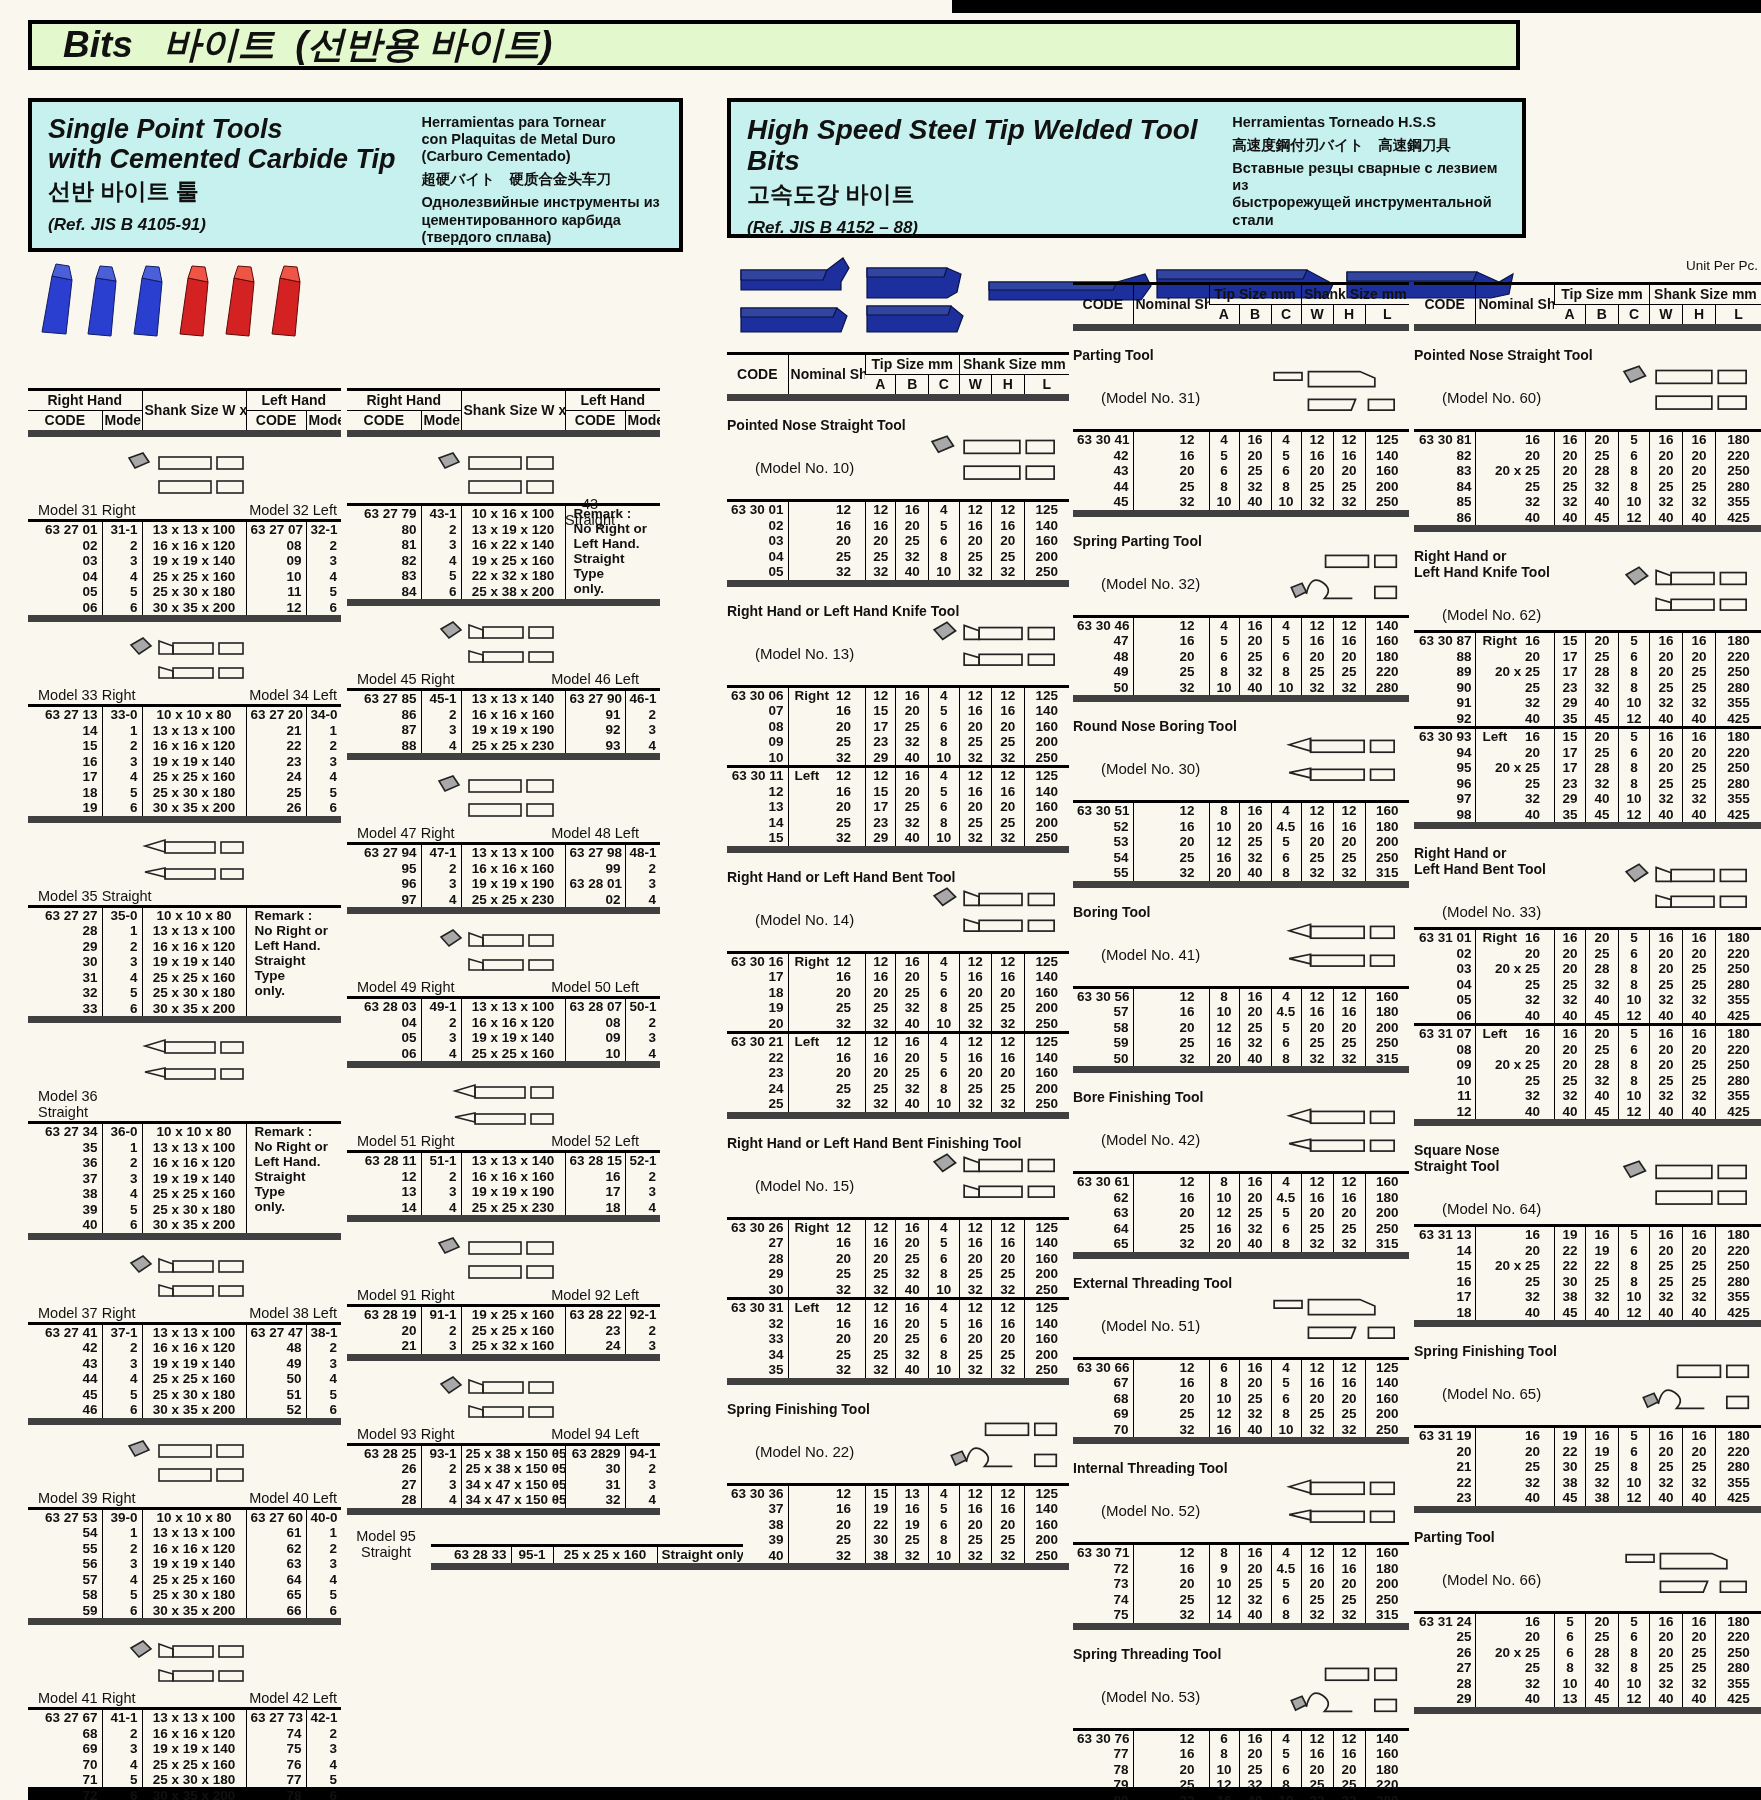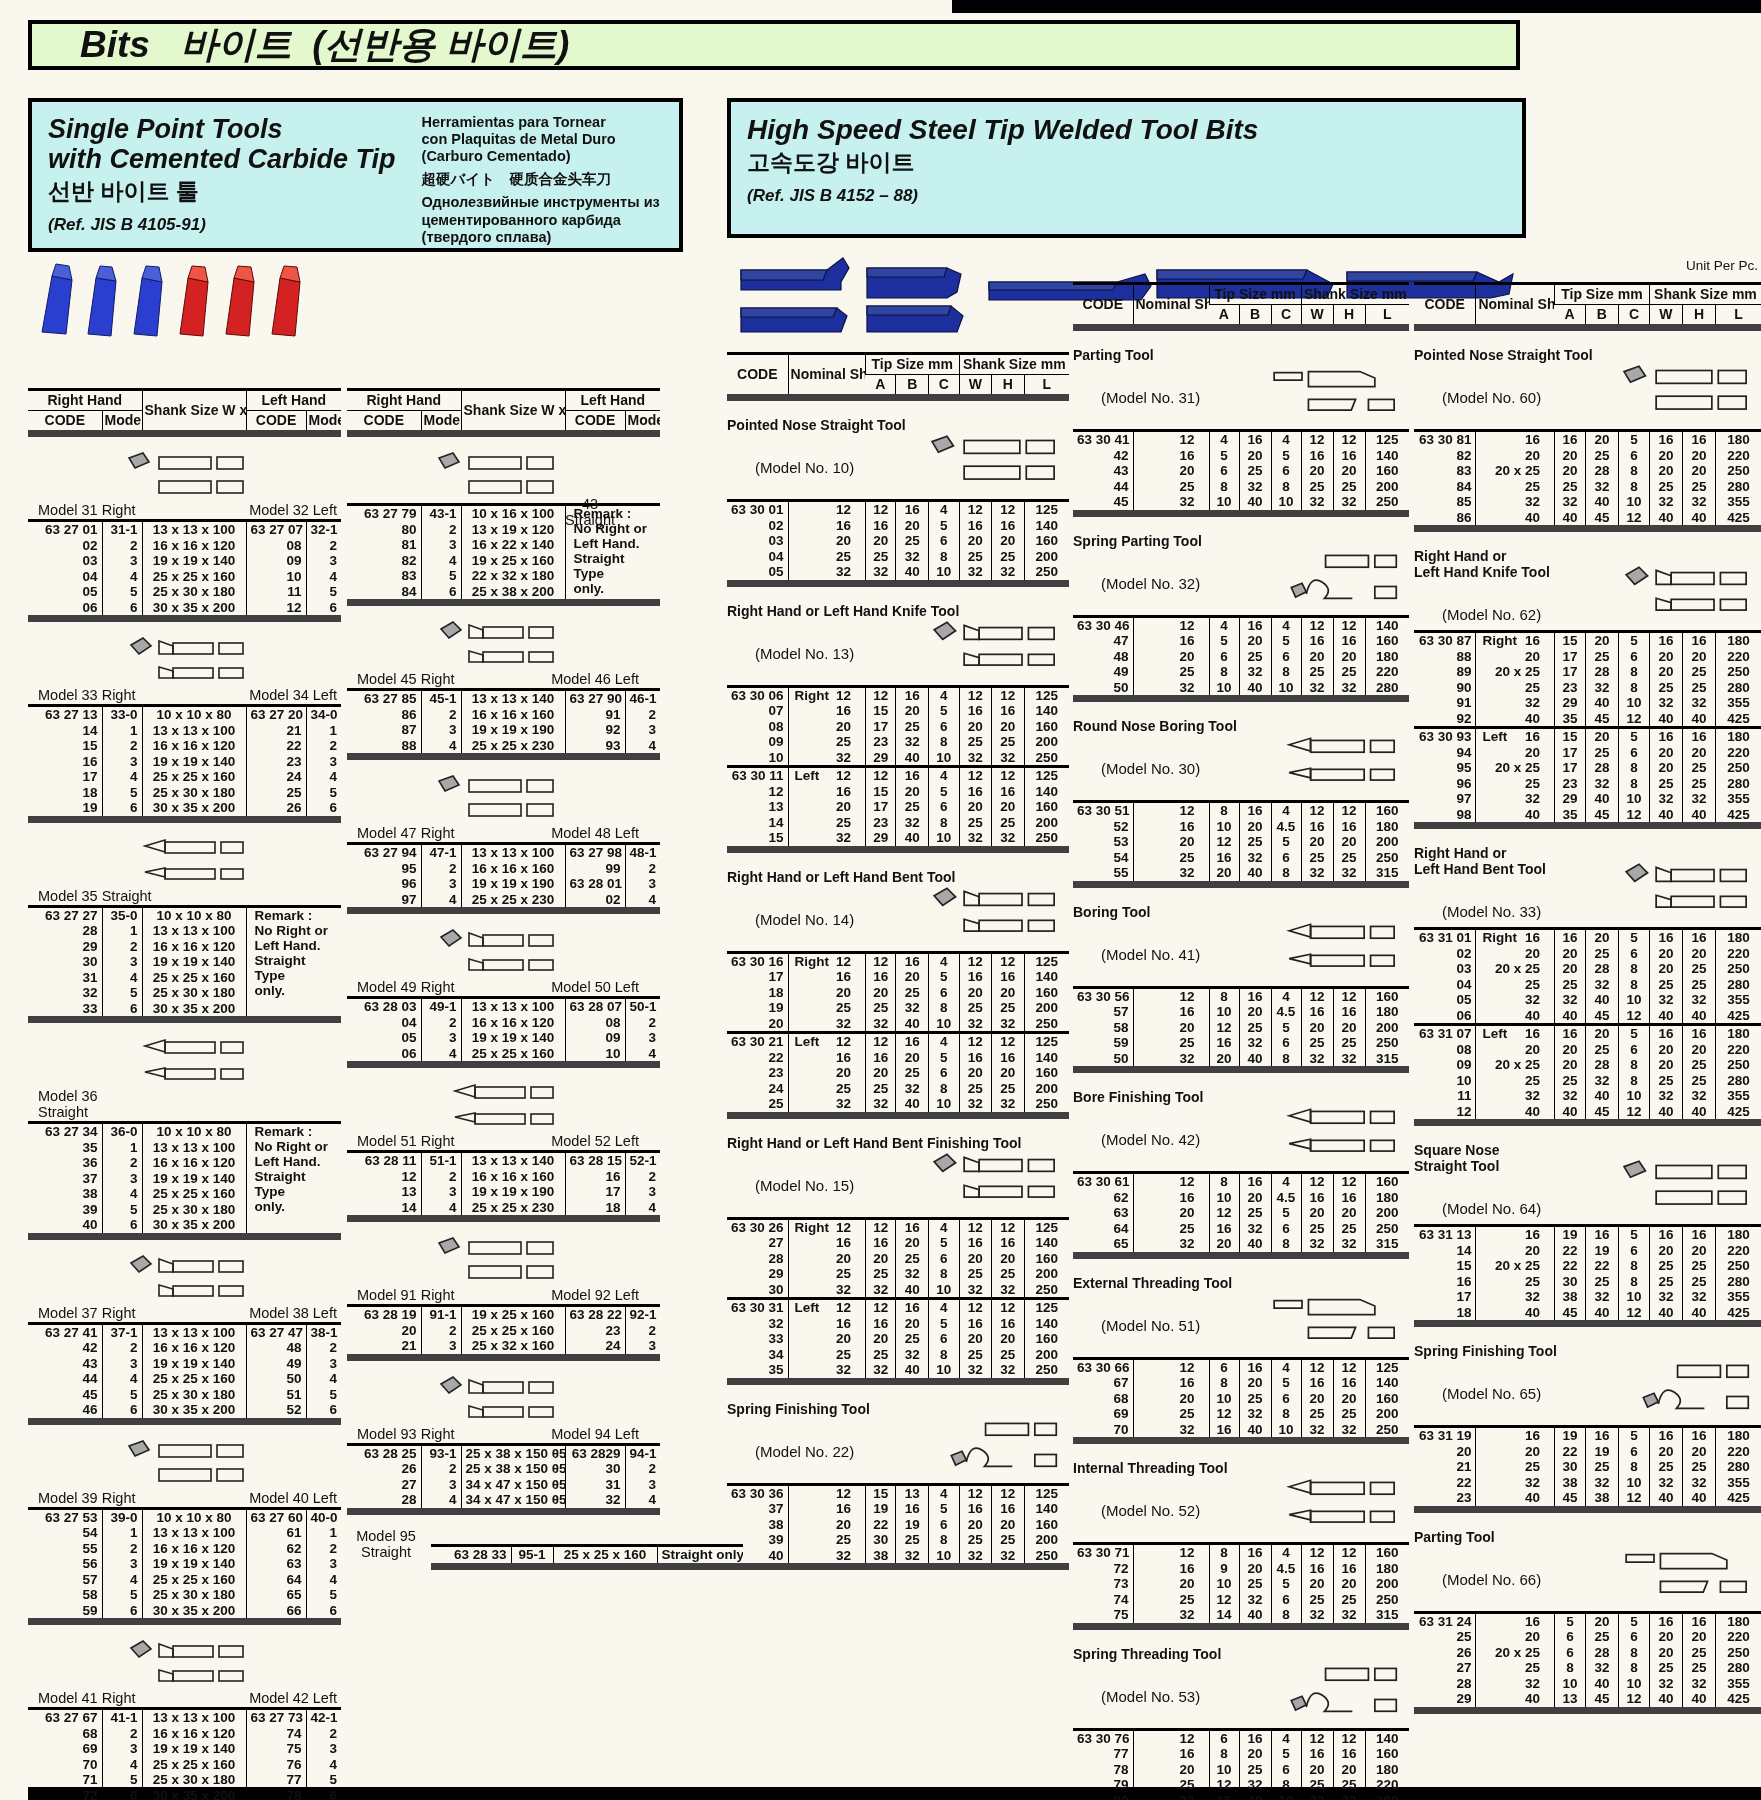--- a/index.html
+++ b/index.html
@@ -1,20 +1,20 @@
 <!DOCTYPE html>
 <html><head>
 <meta charset="utf-8">
 <style>
   html,body{margin:0;padding:0}
   body{width:1761px;height:1800px;position:relative;background:#faf7ee;
        font-family:"Liberation Sans",sans-serif;color:#111;overflow:hidden}
   .blackbar{position:absolute;background:#000}
   .banner{position:absolute;left:28px;top:20px;width:1492px;height:50px;background:#e4f8cd;
-          border:4px solid #000;display:flex;align-items:center;padding-left:48px;box-sizing:border-box;
+          border:4px solid #000;display:flex;align-items:center;padding-left:31px;box-sizing:border-box;
           font-size:37px;font-weight:bold;font-style:italic;white-space:pre}
   .cyanbox{position:absolute;background:#c7f1ee;border:4px solid #000;box-sizing:border-box;
            display:flex;gap:26px;padding:12px 16px}
   .pre{white-space:pre-line}
   .lb-title{font-size:27px;font-weight:bold;font-style:italic;line-height:1.12}
   .lb-kr{font-size:23px;font-weight:bold;margin-top:2px}
   .lb-ref{font-size:17px;font-weight:bold;font-style:italic;margin-top:8px}
   .side{font-size:14.5px;line-height:1.18;font-weight:bold}
   .side .cjk{margin:6px 0}
   .photos{position:absolute}
@@ -76,20 +76,26 @@
 цементированного карбида
 (твердого сплава)</div>
   </div>
 </div>
 
 <div class="cyanbox" style="left:727px;top:98px;width:799px;height:140px">
   <div style="min-width:400px">
     <div class="lb-title" style="font-size:28px">High Speed Steel Tip Welded Tool Bits</div>
     <div class="lb-kr">고속도강 바이트</div>
     <div class="lb-ref">(Ref. JIS B 4152 – 88)</div>
+  </div>
+  <div class="side">
+    <div>Herramientas Torneado H.S.S</div>
+    <div class="cjk">高速度鋼付刃バイト　高速鋼刀具</div>
+    <div class="pre">Вставные резцы сварные с лезвием из
+быстрорежущей инструментальной стали</div>
   </div>
 </div>
 
 <div class="photos" style="left:32px;top:254px;width:300px;height:86px">
   <svg class="lphoto" viewBox="0 0 300 86">
     <g stroke-width="1">
       <path d="M10 78 L20 22 L40 26 L34 80 Z" fill="#2a3ed0" stroke="#101c66"></path>
         <path d="M20 22 L40 26 L37 12 L24 10 Z" fill="#4a5fd8" stroke="#101c66"></path>
       <path d="M56 80 L64 24 L84 27 L79 82 Z" fill="#2a3ed0" stroke="#101c66"></path>
         <path d="M64 24 L84 27 L80 13 L68 12 Z" fill="#4a5fd8" stroke="#101c66"></path>

